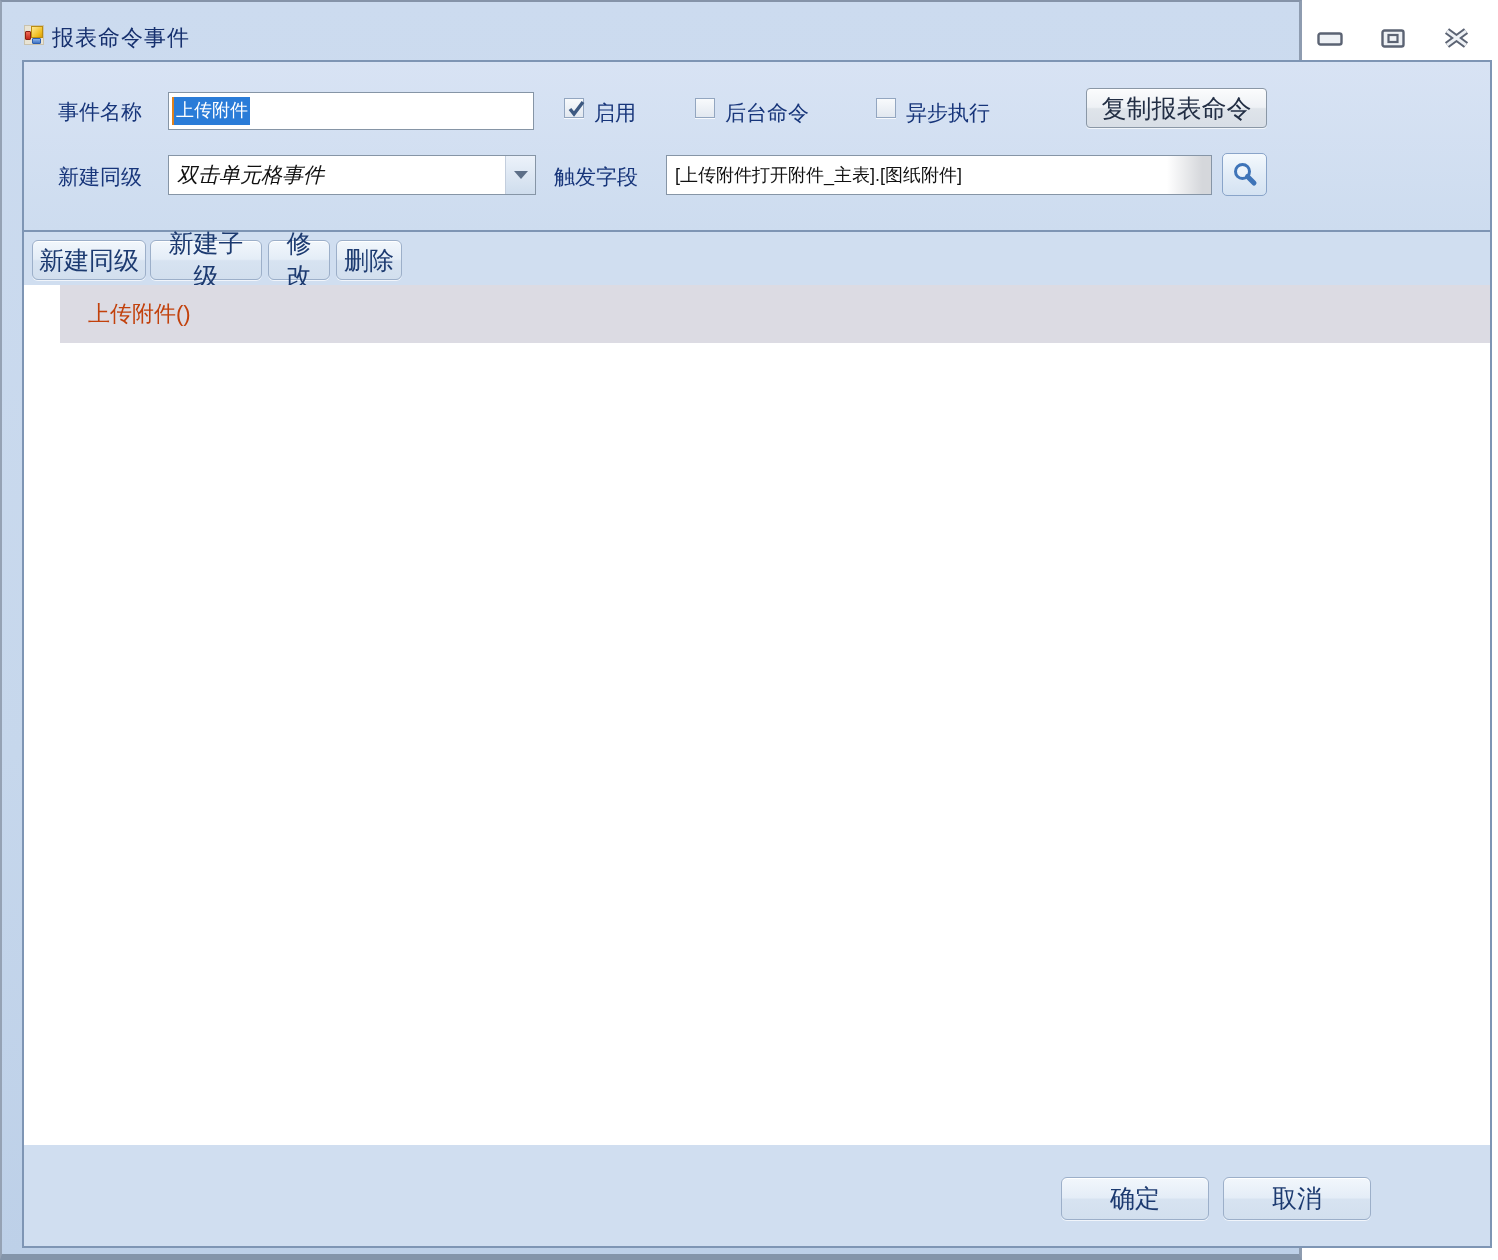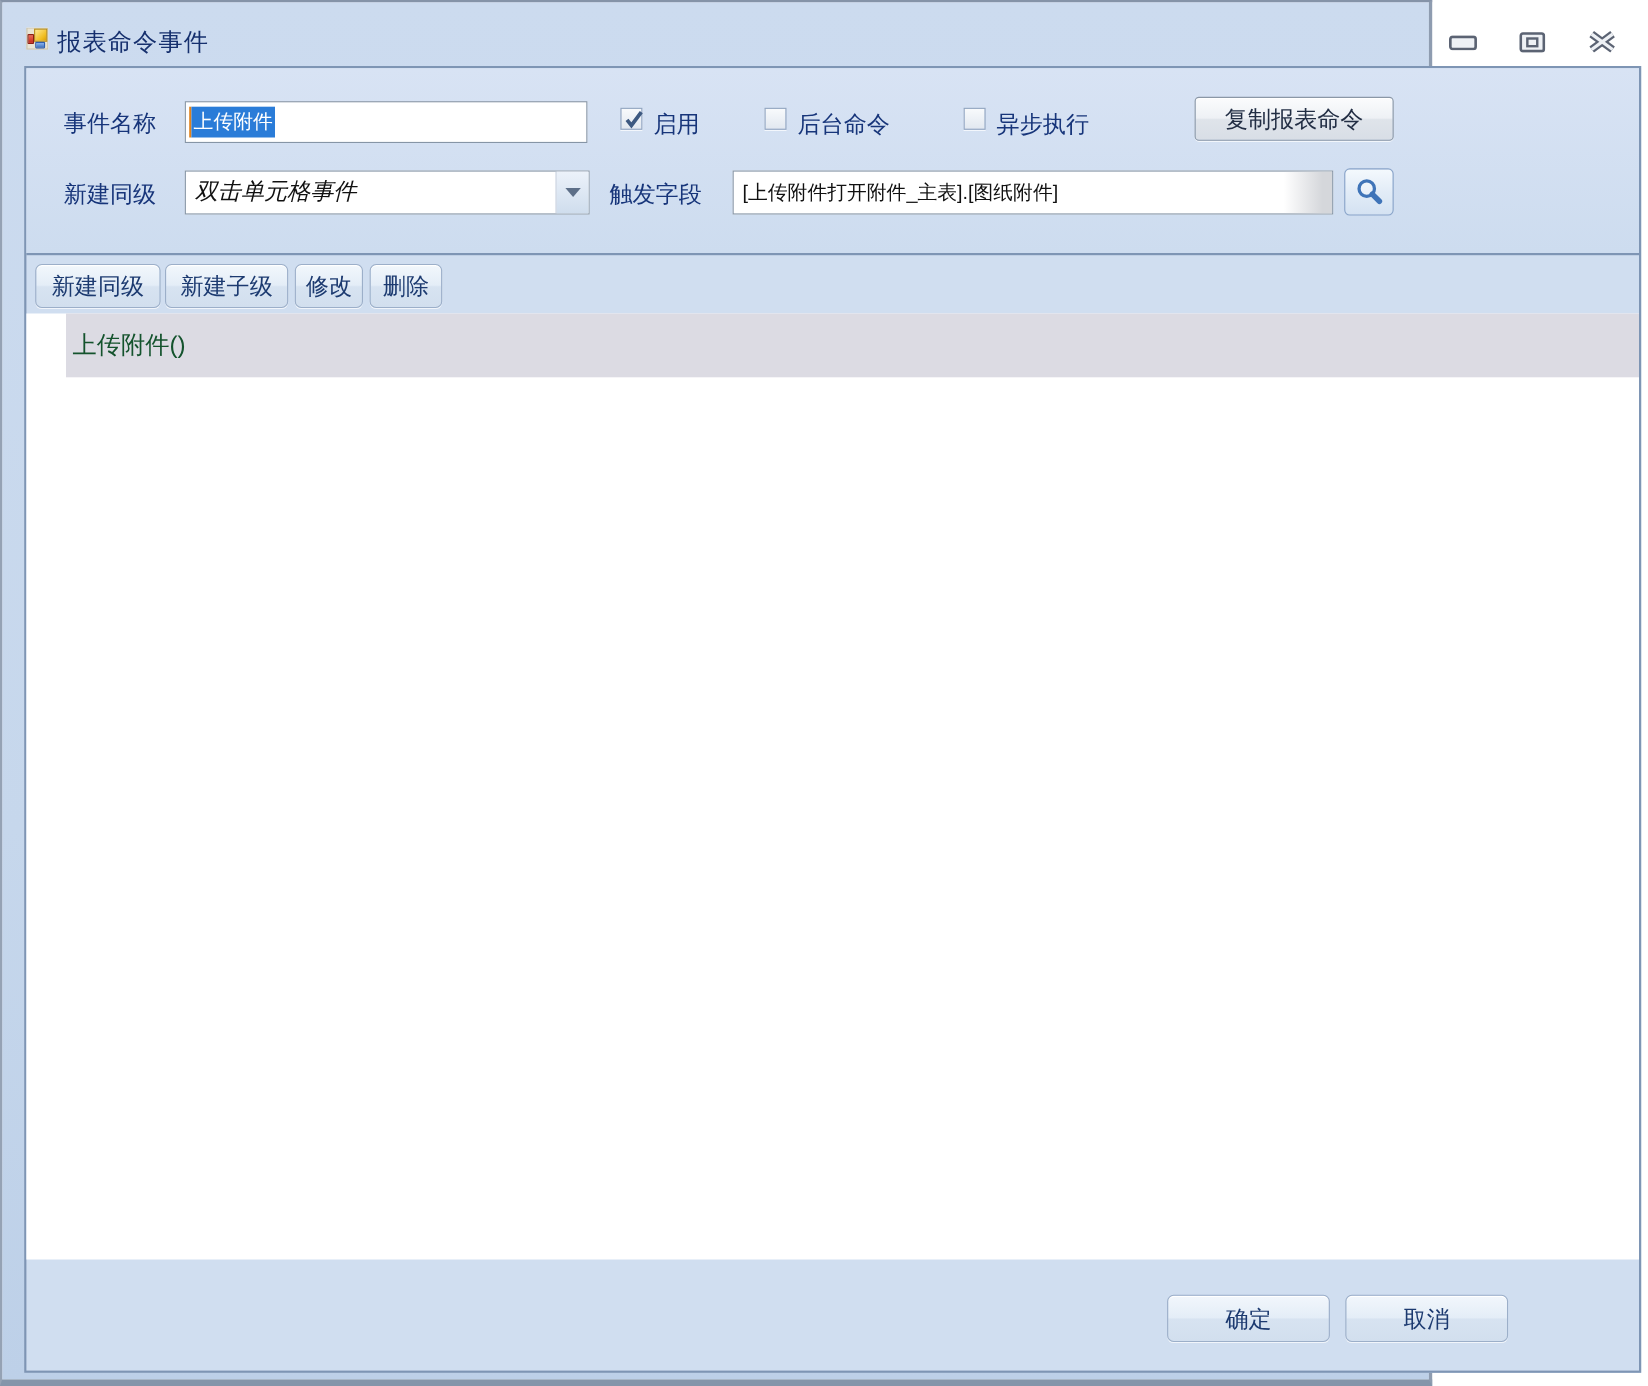--- a/index.html
+++ b/index.html
@@ -29,21 +29,21 @@
   .lbl{position:absolute;font-size:21px;color:#17357a;white-space:nowrap;}
   .textbox{position:absolute;border:1px solid #8695a6;background:#fff;display:flex;
     align-items:center;font-size:18px;color:#111;}
   .event-name-box{left:144px;top:30px;width:366px;height:38px;padding-left:3px;}
   .caret{width:2px;height:28px;background:#e0821c;}
   .sel-text{background:#2a7cd8;color:#fff;padding:4px 2px;line-height:1.1;}
   .checkbox{position:absolute;width:20px;height:20px;border:1px solid #93a6c0;
     background:linear-gradient(180deg,#f8fafc,#e2e8f0);box-shadow:0 1px 0 rgba(255,255,255,.8);}
   .checkbox svg{position:absolute;left:0;top:-2px;display:none;}
   .checkbox.is-checked svg{display:block;}
-  .btn{display:flex;align-items:center;justify-content:center;font-size:21px;color:#1c3a70;
+  .btn{display:flex;align-items:center;justify-content:center;font-size:25px;color:#1c3a70;
     border:1px solid #9cafc9;border-radius:6px;
     background:linear-gradient(180deg,#f2f7fc 0%,#e4edf7 48%,#d7e3f1 52%,#d2dfee 100%);
     box-shadow:0 1px 0 rgba(255,255,255,.7), inset 0 1px 0 #fff;}
   .copy-btn{position:absolute;left:1062px;top:26px;width:181px;height:40px;border:1px solid #8a97a6;
     border-radius:4px;background:linear-gradient(180deg,#fbfcfd 0%,#eef1f5 48%,#dfe4ea 52%,#d8dee6 100%);
     color:#222e44;}
   .combo{position:absolute;left:144px;top:93px;width:368px;height:40px;border:1px solid #8695a6;
     background:#fff;display:flex;font-style:italic;}
   .combo-text{flex:1;font-size:21px;line-height:38px;padding-left:8px;color:#111;
     white-space:nowrap;overflow:hidden;}
@@ -57,21 +57,21 @@
   .search-btn{position:absolute;left:1198px;top:91px;width:45px;height:43px;border:1px solid #89a4c9;
     border-radius:5px;background:linear-gradient(180deg,#f4f9fd 0%,#e2ecf7 50%,#d4e2f2 100%);
     display:flex;align-items:center;justify-content:center;}
   .tb-btn{position:absolute;top:178px;height:40px;}
   .tb-btn.b1{left:8px;width:114px;}
   .tb-btn.b2{left:126px;width:112px;}
   .tb-btn.b3{left:244px;width:62px;}
   .tb-btn.b4{left:312px;width:66px;}
   .list{position:absolute;left:0;top:223px;width:100%;height:860px;background:#ffffff;}
   .list-row{position:absolute;left:36px;right:0;top:0;height:58px;display:flex;align-items:center;
-    padding-left:6px;font-size:22px;color:#14532d;}
+    padding-left:28px;font-size:22px;color:#c2410c;}
   .list-row.selected{background:#dcdbe3;}
   .footer{position:absolute;left:0;top:1083px;width:100%;height:101px;}
   .dlg-btn{position:absolute;top:32px;width:148px;height:43px;}
   .ok-btn{left:1037px;}
   .cancel-btn{left:1199px;}
 </style>
 </head>
 <body>
 
 <div class="window">

